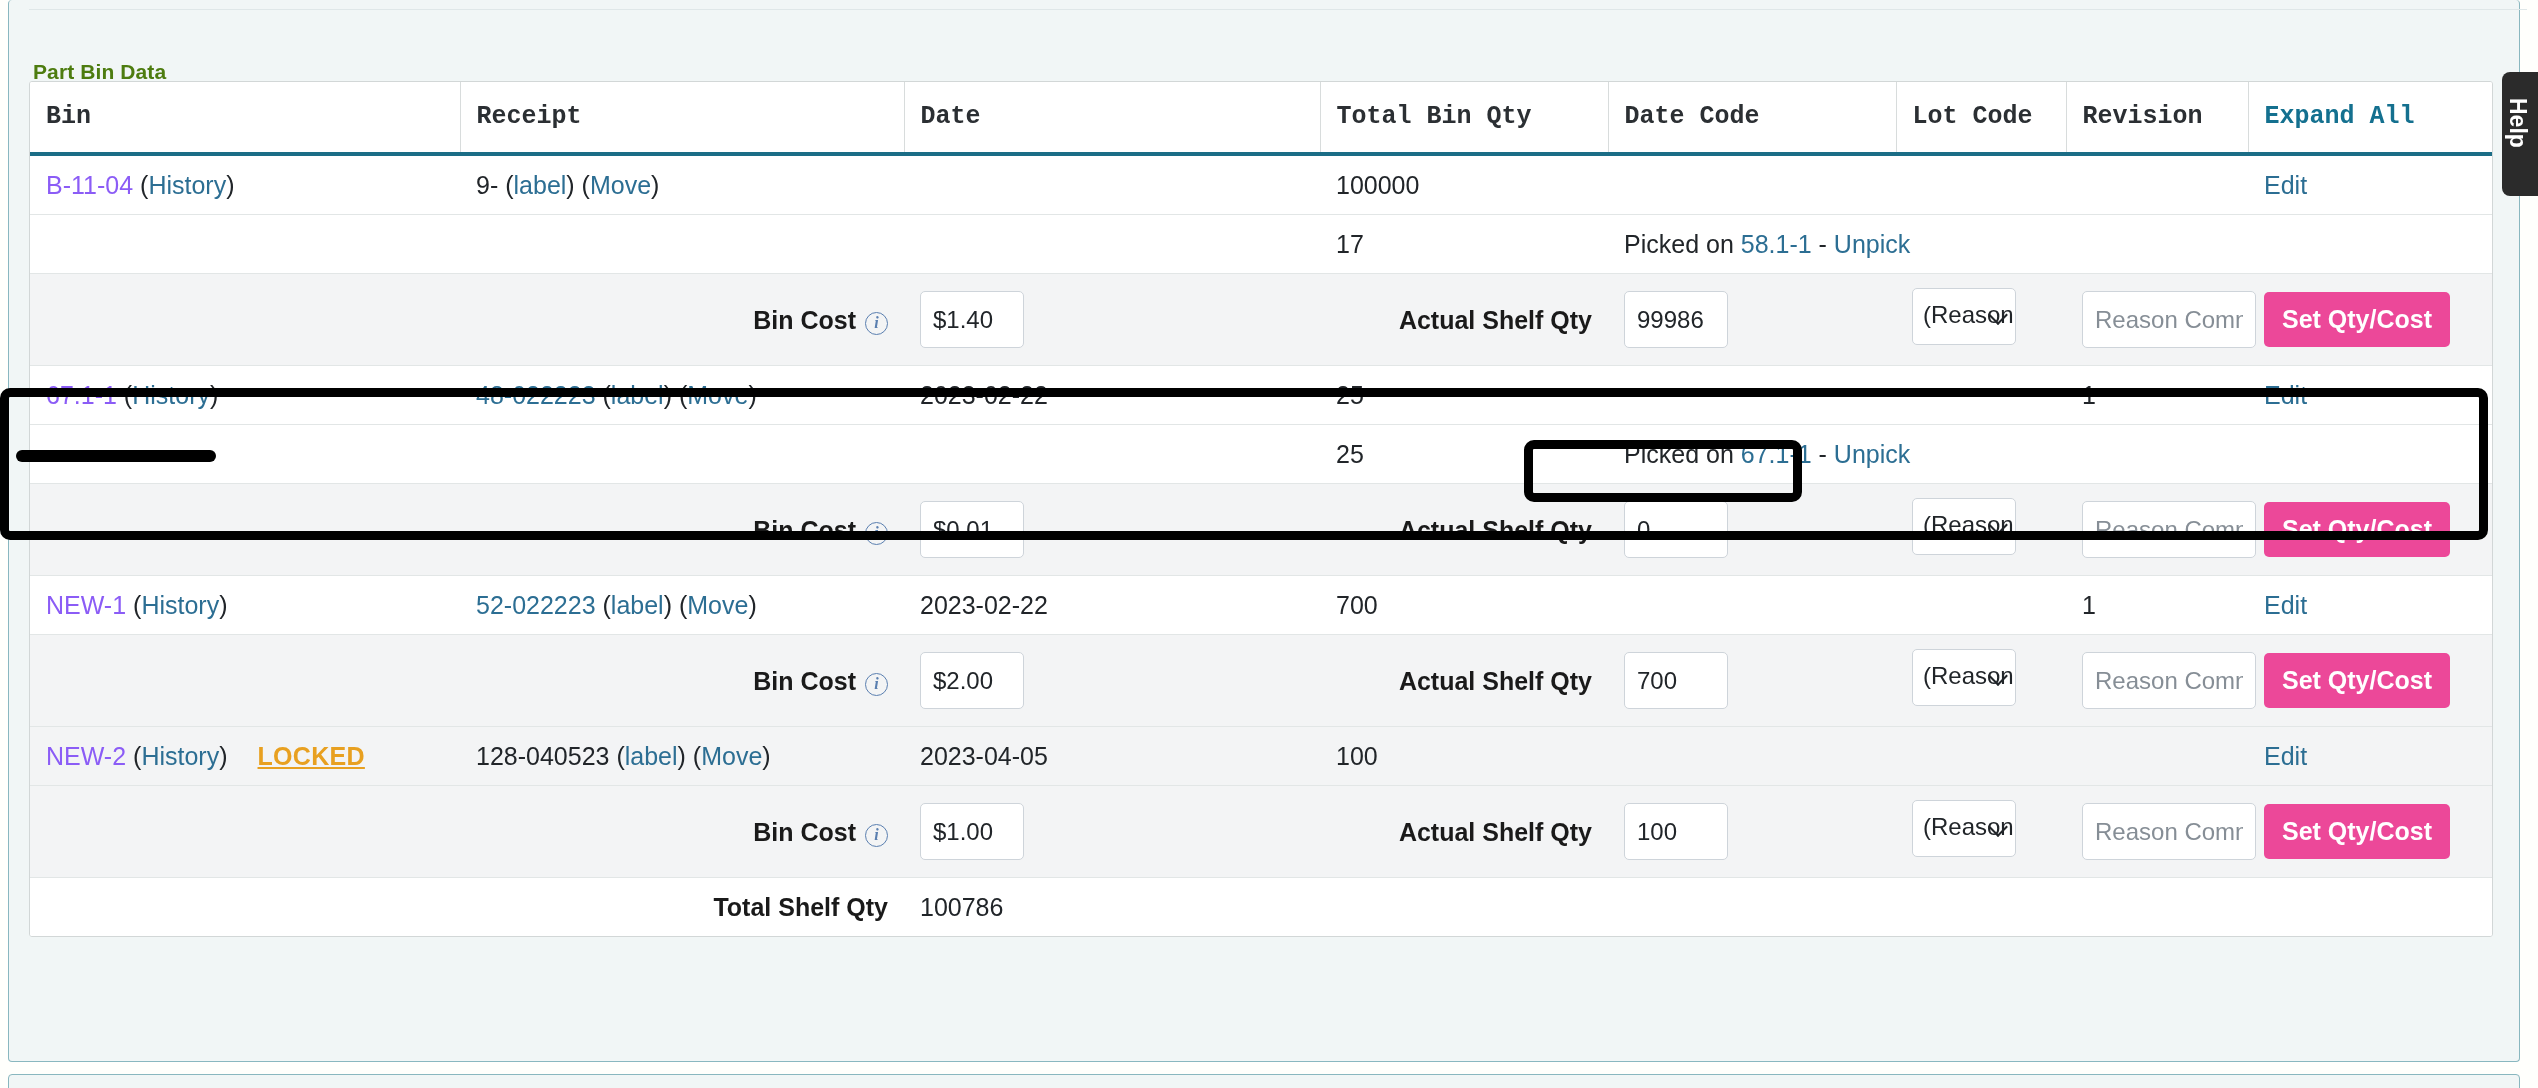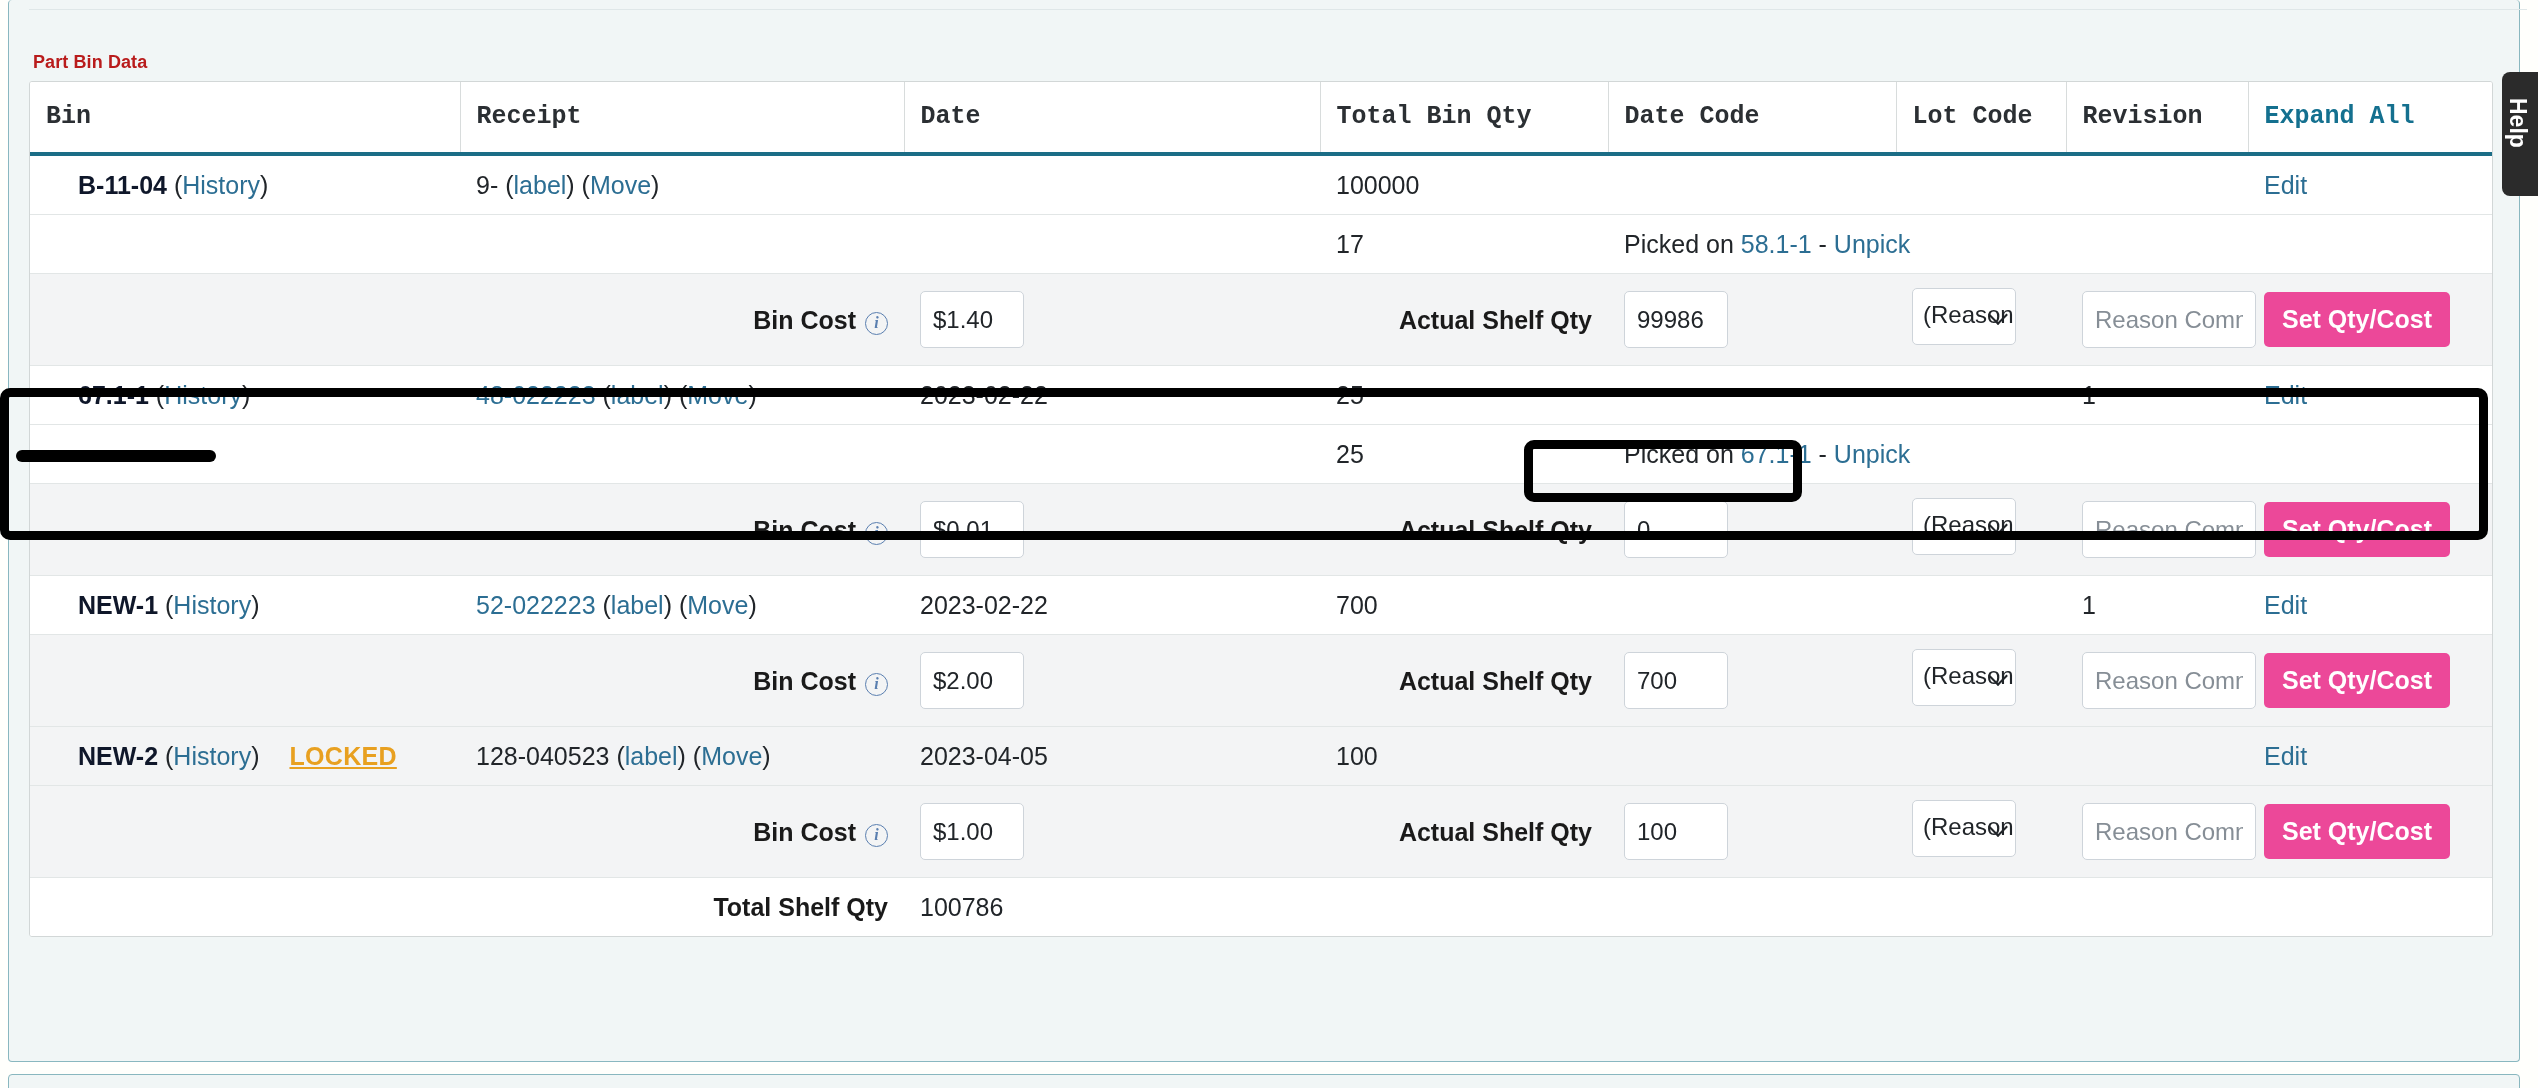--- a/index.html
+++ b/index.html
@@ -18,24 +18,24 @@
     width: 2512px;
     background: #f1f6f6;
     border: 1px solid #89b7bf;
     border-radius: 4px;
   }
   #panel-main { top: 0px; height: 1062px; border-top: none; }
   #panel-next { top: 1074px; height: 60px; }
 
   .section-title {
     position: absolute;
-    left: 24px; top: 52px;
-    font-size: 18px;
-    font-weight: bold;
-    color: #b91c1c;
+    left: 24px; top: 60px;
+    font-size: 21px;
+    font-weight: bold;
+    color: #4d7c0f;
     letter-spacing: 0.1px;
   }
 
   .table-wrap {
     position: absolute;
     left: 20px; top: 81px;
     width: 2464px;
     background: #ffffff;
     border: 1px solid #d2d7d7;
     border-radius: 3px;
@@ -79,21 +79,21 @@
     border-bottom: 1px solid #e2e6e6;
     vertical-align: middle;
     font-size: 25px;
     line-height: 1.2;
     white-space: nowrap;
   }
   tr.shaded td { background: #f3f4f5; }
   tr.plain  td { background: #ffffff; }
   tr.last-row td { border-bottom: none; }
 
-  .bin-name { font-weight: bold; color: #0f172a; margin-left: 32px; }
+  .bin-name { font-weight: normal; color: #8b5cf6; }
   a.lnk { color: #2c6e93; text-decoration: none; cursor: pointer; }
   .paren { color: #212529; }
   .locked {
     color: #e8a020;
     font-weight: bold;
     text-decoration: underline;
     margin-left: 30px;
     cursor: pointer;
     letter-spacing: .3px;
   }

